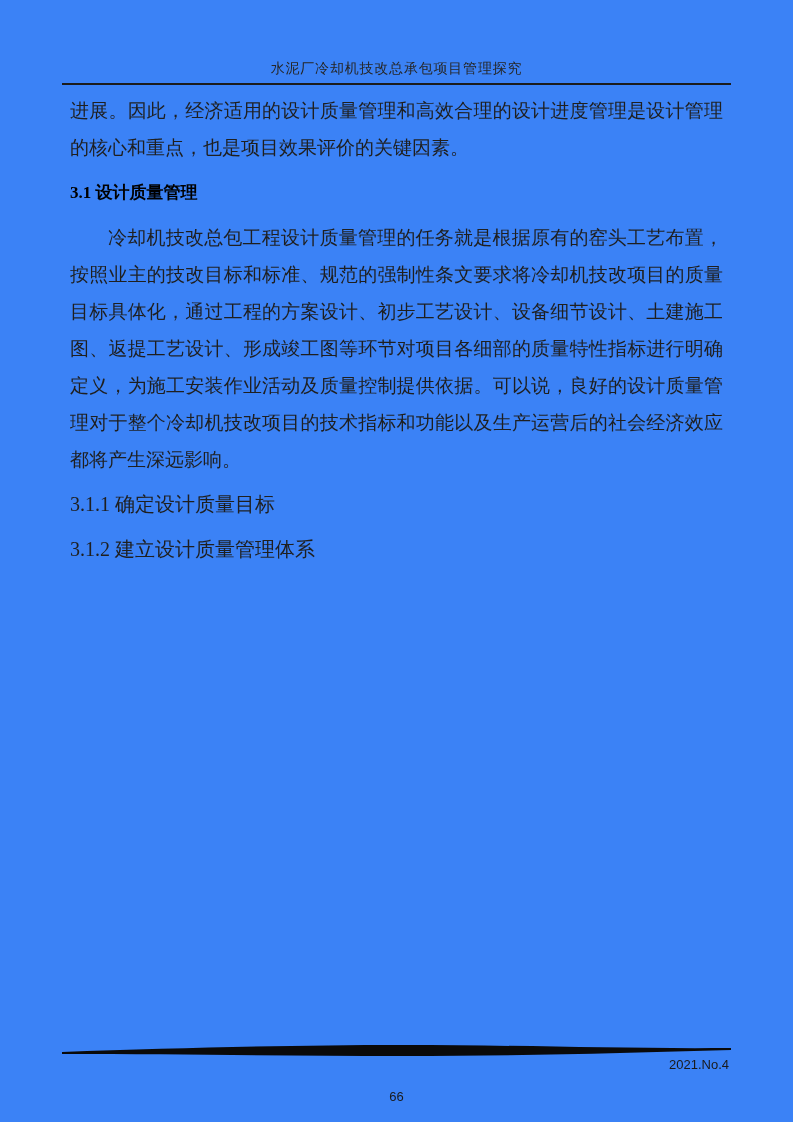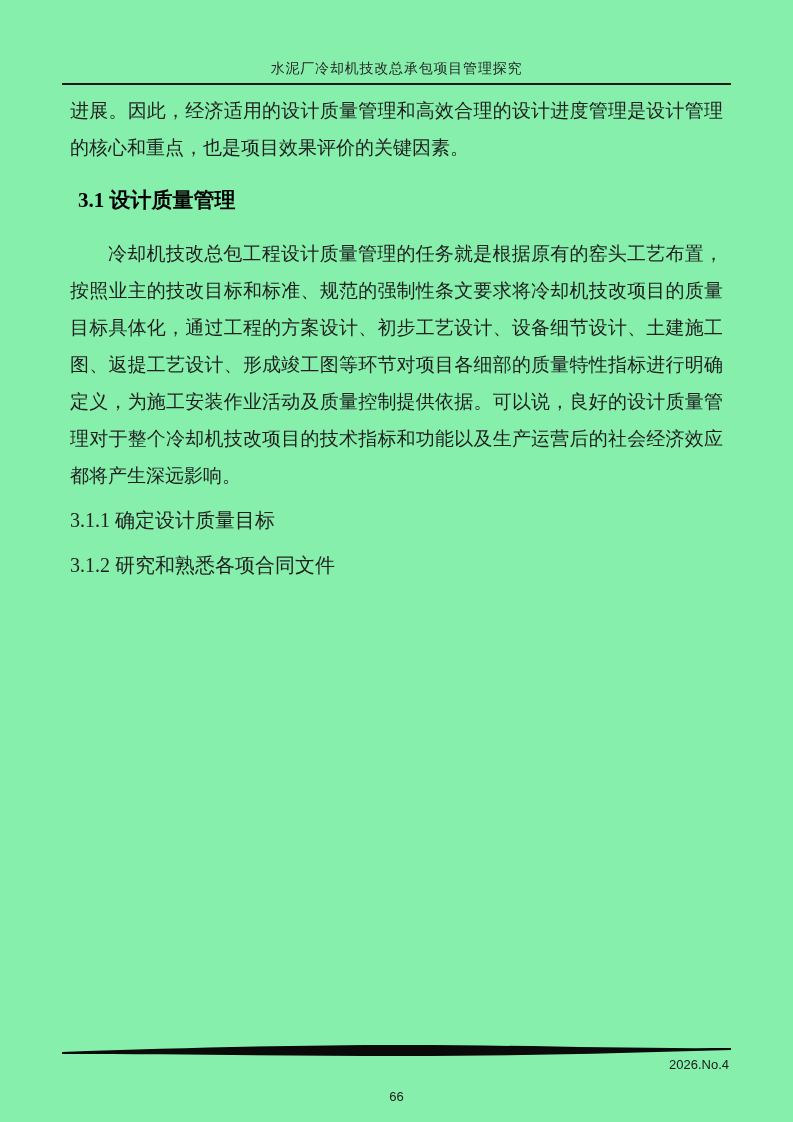--- a/index.html
+++ b/index.html
@@ -4,21 +4,21 @@
 <style>
   html, body {
     margin: 0;
     padding: 0;
     background: #ffffff;
   }
   .page {
     position: relative;
     width: 793px;
     height: 1122px;
-    background: #86efac;
+    background: #3b82f6;
     overflow: hidden;
     font-family: "Liberation Serif", "DejaVu Serif", serif;
     color: #1f1f1f;
   }
   
   .running-header {
     position: absolute;
     top: 60px;
     left: 62px;
     width: 669px;
@@ -47,22 +47,22 @@
     text-align: justify;
     text-align-last: left;
   }
   .content p {
     margin: 8px;
   }
   .para-indent {
     text-indent: 2em;
   }
   .section-heading {
-    margin: 16px;
-    font-size: 21px;
+    margin: 8px;
+    font-size: 17px;
     font-weight: 700;
     color: #000000;
     line-height: 37px;
     text-align: right;
   }
   .subsection-heading {
     margin: 8px;
     font-size: 20px;
     font-weight: 400;
     line-height: 37px;
@@ -116,27 +116,27 @@
 
     <p>进展。因此，经济适用的设计质量管理和高效合理的设计进度管理是设计管理的核心和重点，也是项目效果评价的关键因素。</p>
 
     <h2 class="section-heading">3.1 设计质量管理</h2>
 
     <p class="para-indent">冷却机技改总包工程设计质量管理的任务就是根据原有的窑头工艺布置，按照业主的技改目标和标准、规范的强制性条文要求将冷却机技改项目的质量目标具体化，通过工程的方案设计、初步工艺设计、设备细节设计、土建施工图、返提工艺设计、形成竣工图等环节对项目各细部的质量特性指标进行明确定义，为施工安装作业活动及质量控制提供依据。可以说，良好的设计质量管理对于整个冷却机技改项目的技术指标和功能以及生产运营后的社会经济效应都将产生深远影响。</p>
 
     <h3 class="subsection-heading">3.1.1 确定设计质量目标</h3>
 
 
-    <h3 class="subsection-heading">3.1.2 研究和熟悉各项合同文件</h3>
+    <h3 class="subsection-heading">3.1.2 建立设计质量管理体系</h3>
 
 
   </div>
 
   <svg class="footer-rule" viewBox="0 0 669 14" preserveAspectRatio="none">
     <path d="M0 8 C 120 4, 230 1, 340 1 C 460 1, 560 5, 669 4 L 669 6 C 560 9, 460 12, 340 12 C 230 12, 120 10, 0 10 Z"></path>
   </svg>
 
   <div class="footer-text-row">
     <span class="page-number">66</span>
-    <span class="issue-number">2026.No.4</span>
+    <span class="issue-number">2021.No.4</span>
   </div>
 
 </div>
 
 </body></html>

